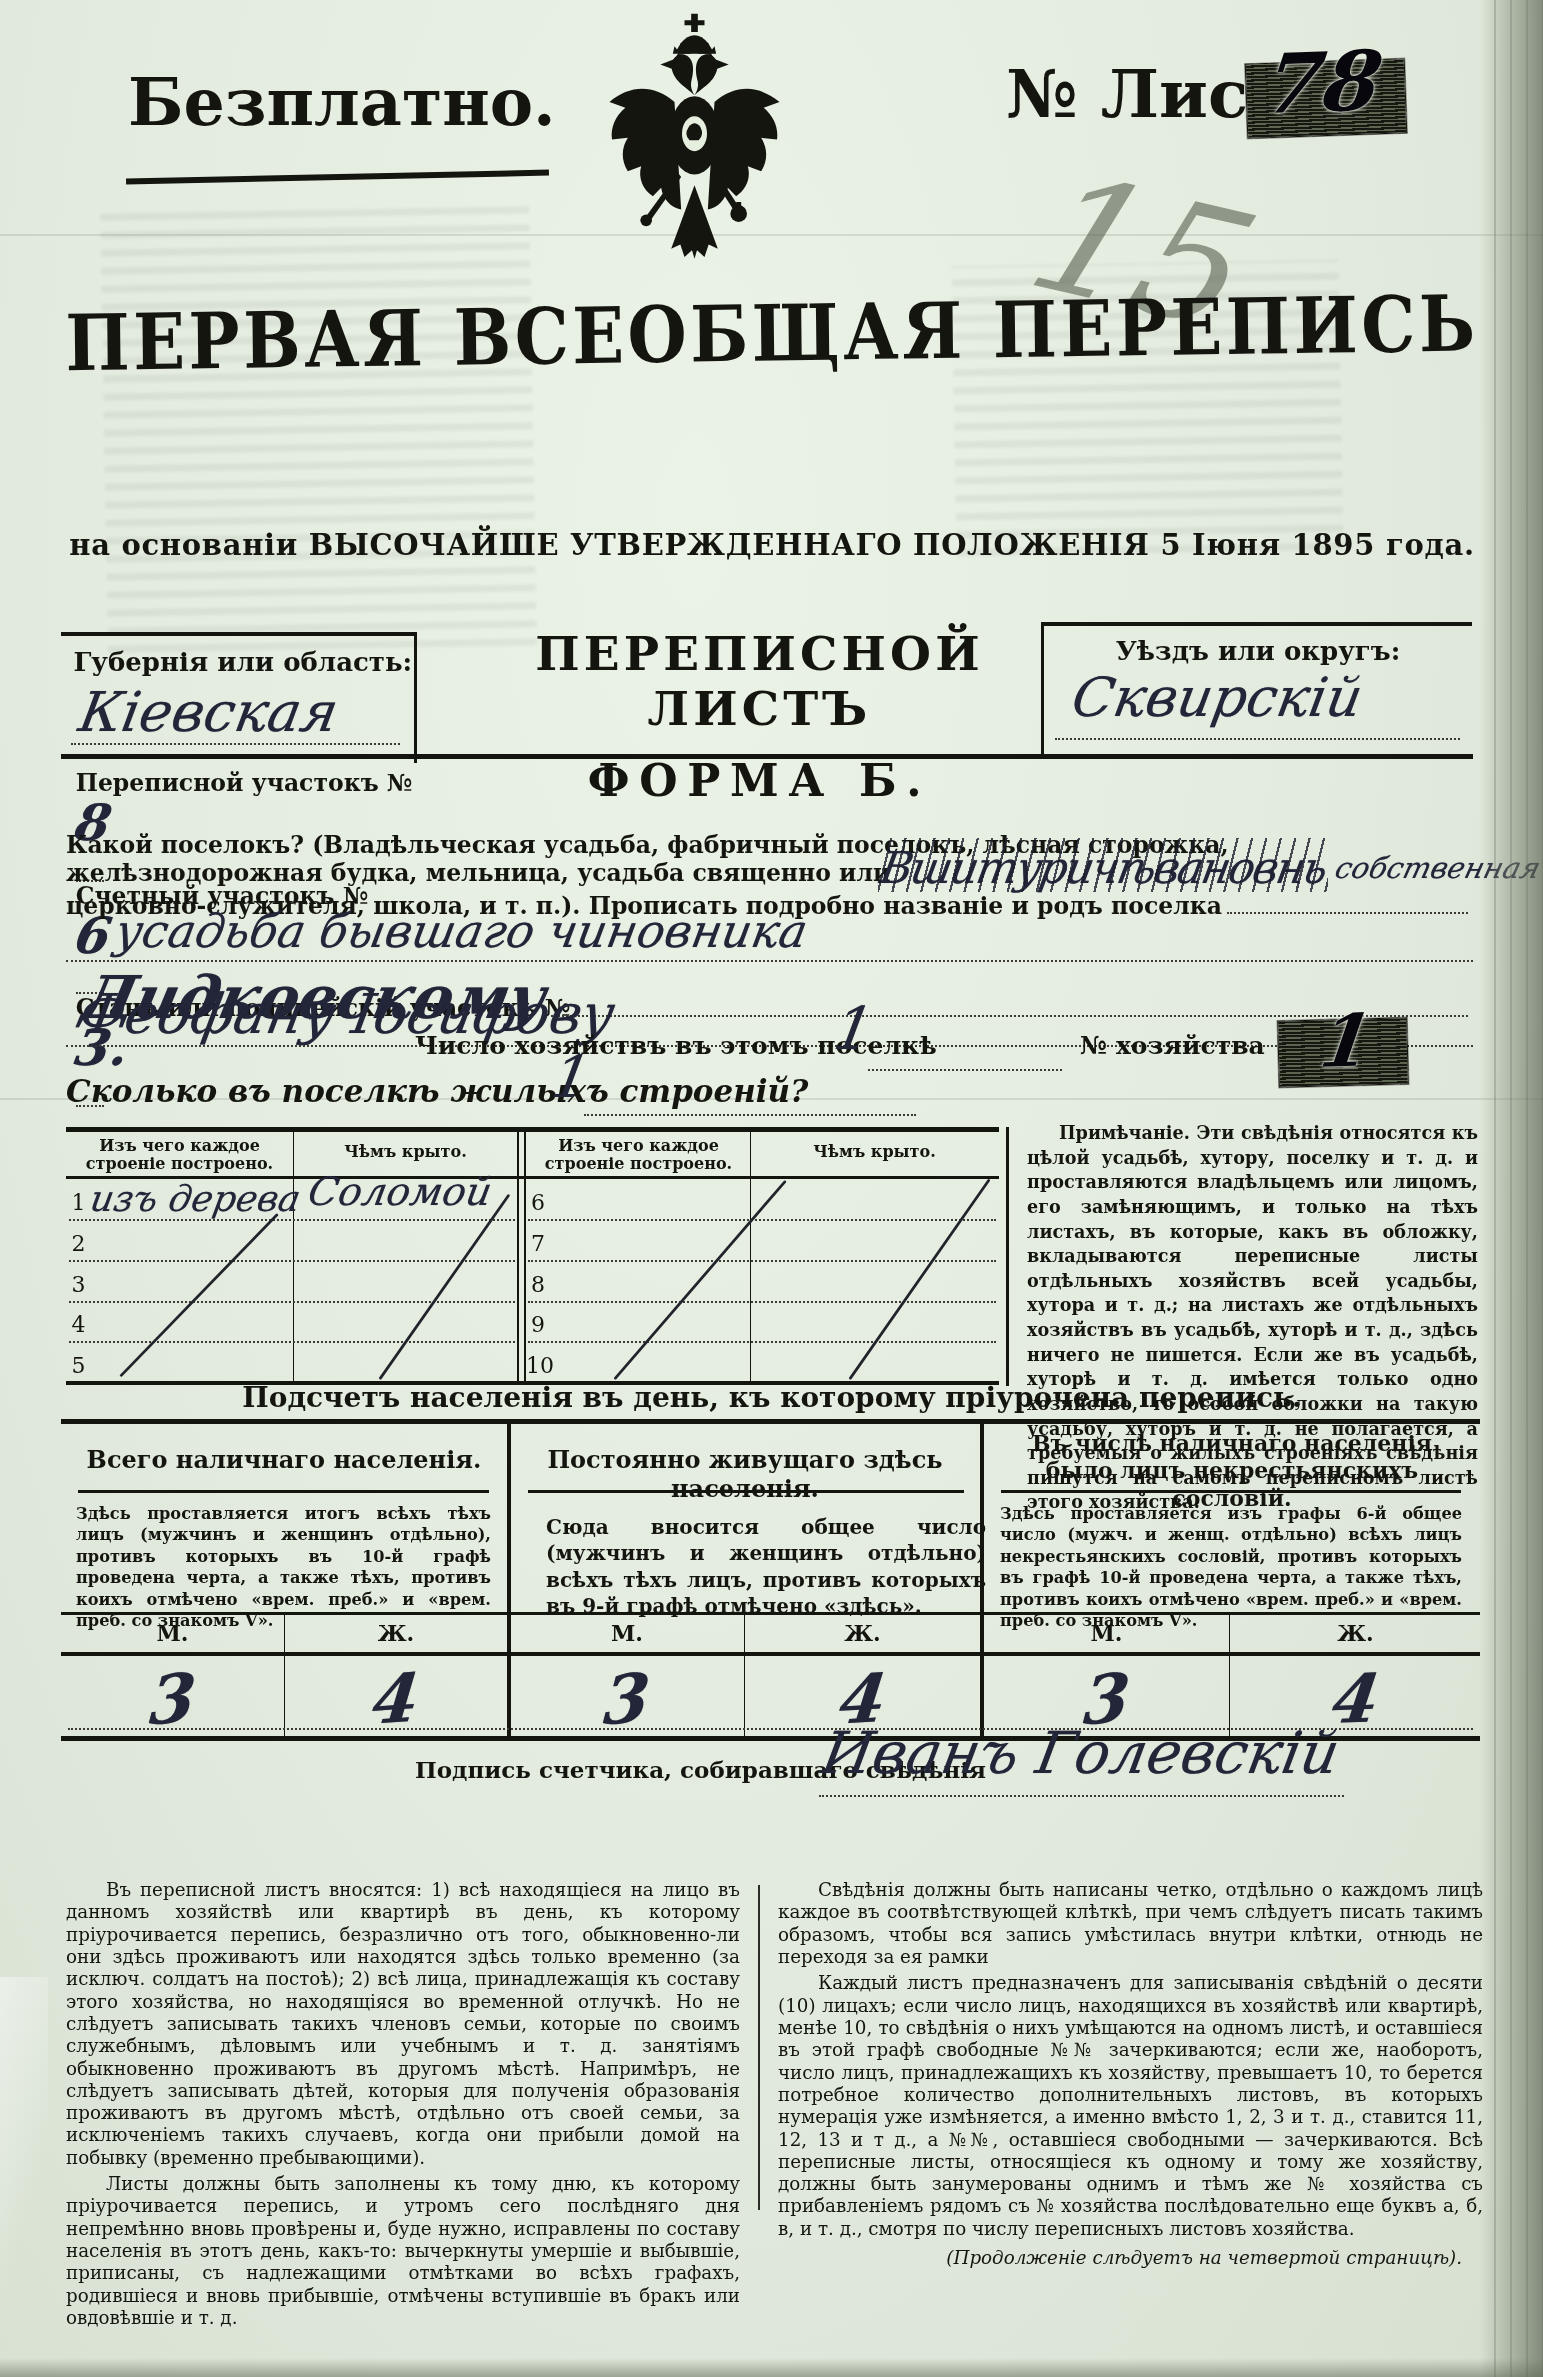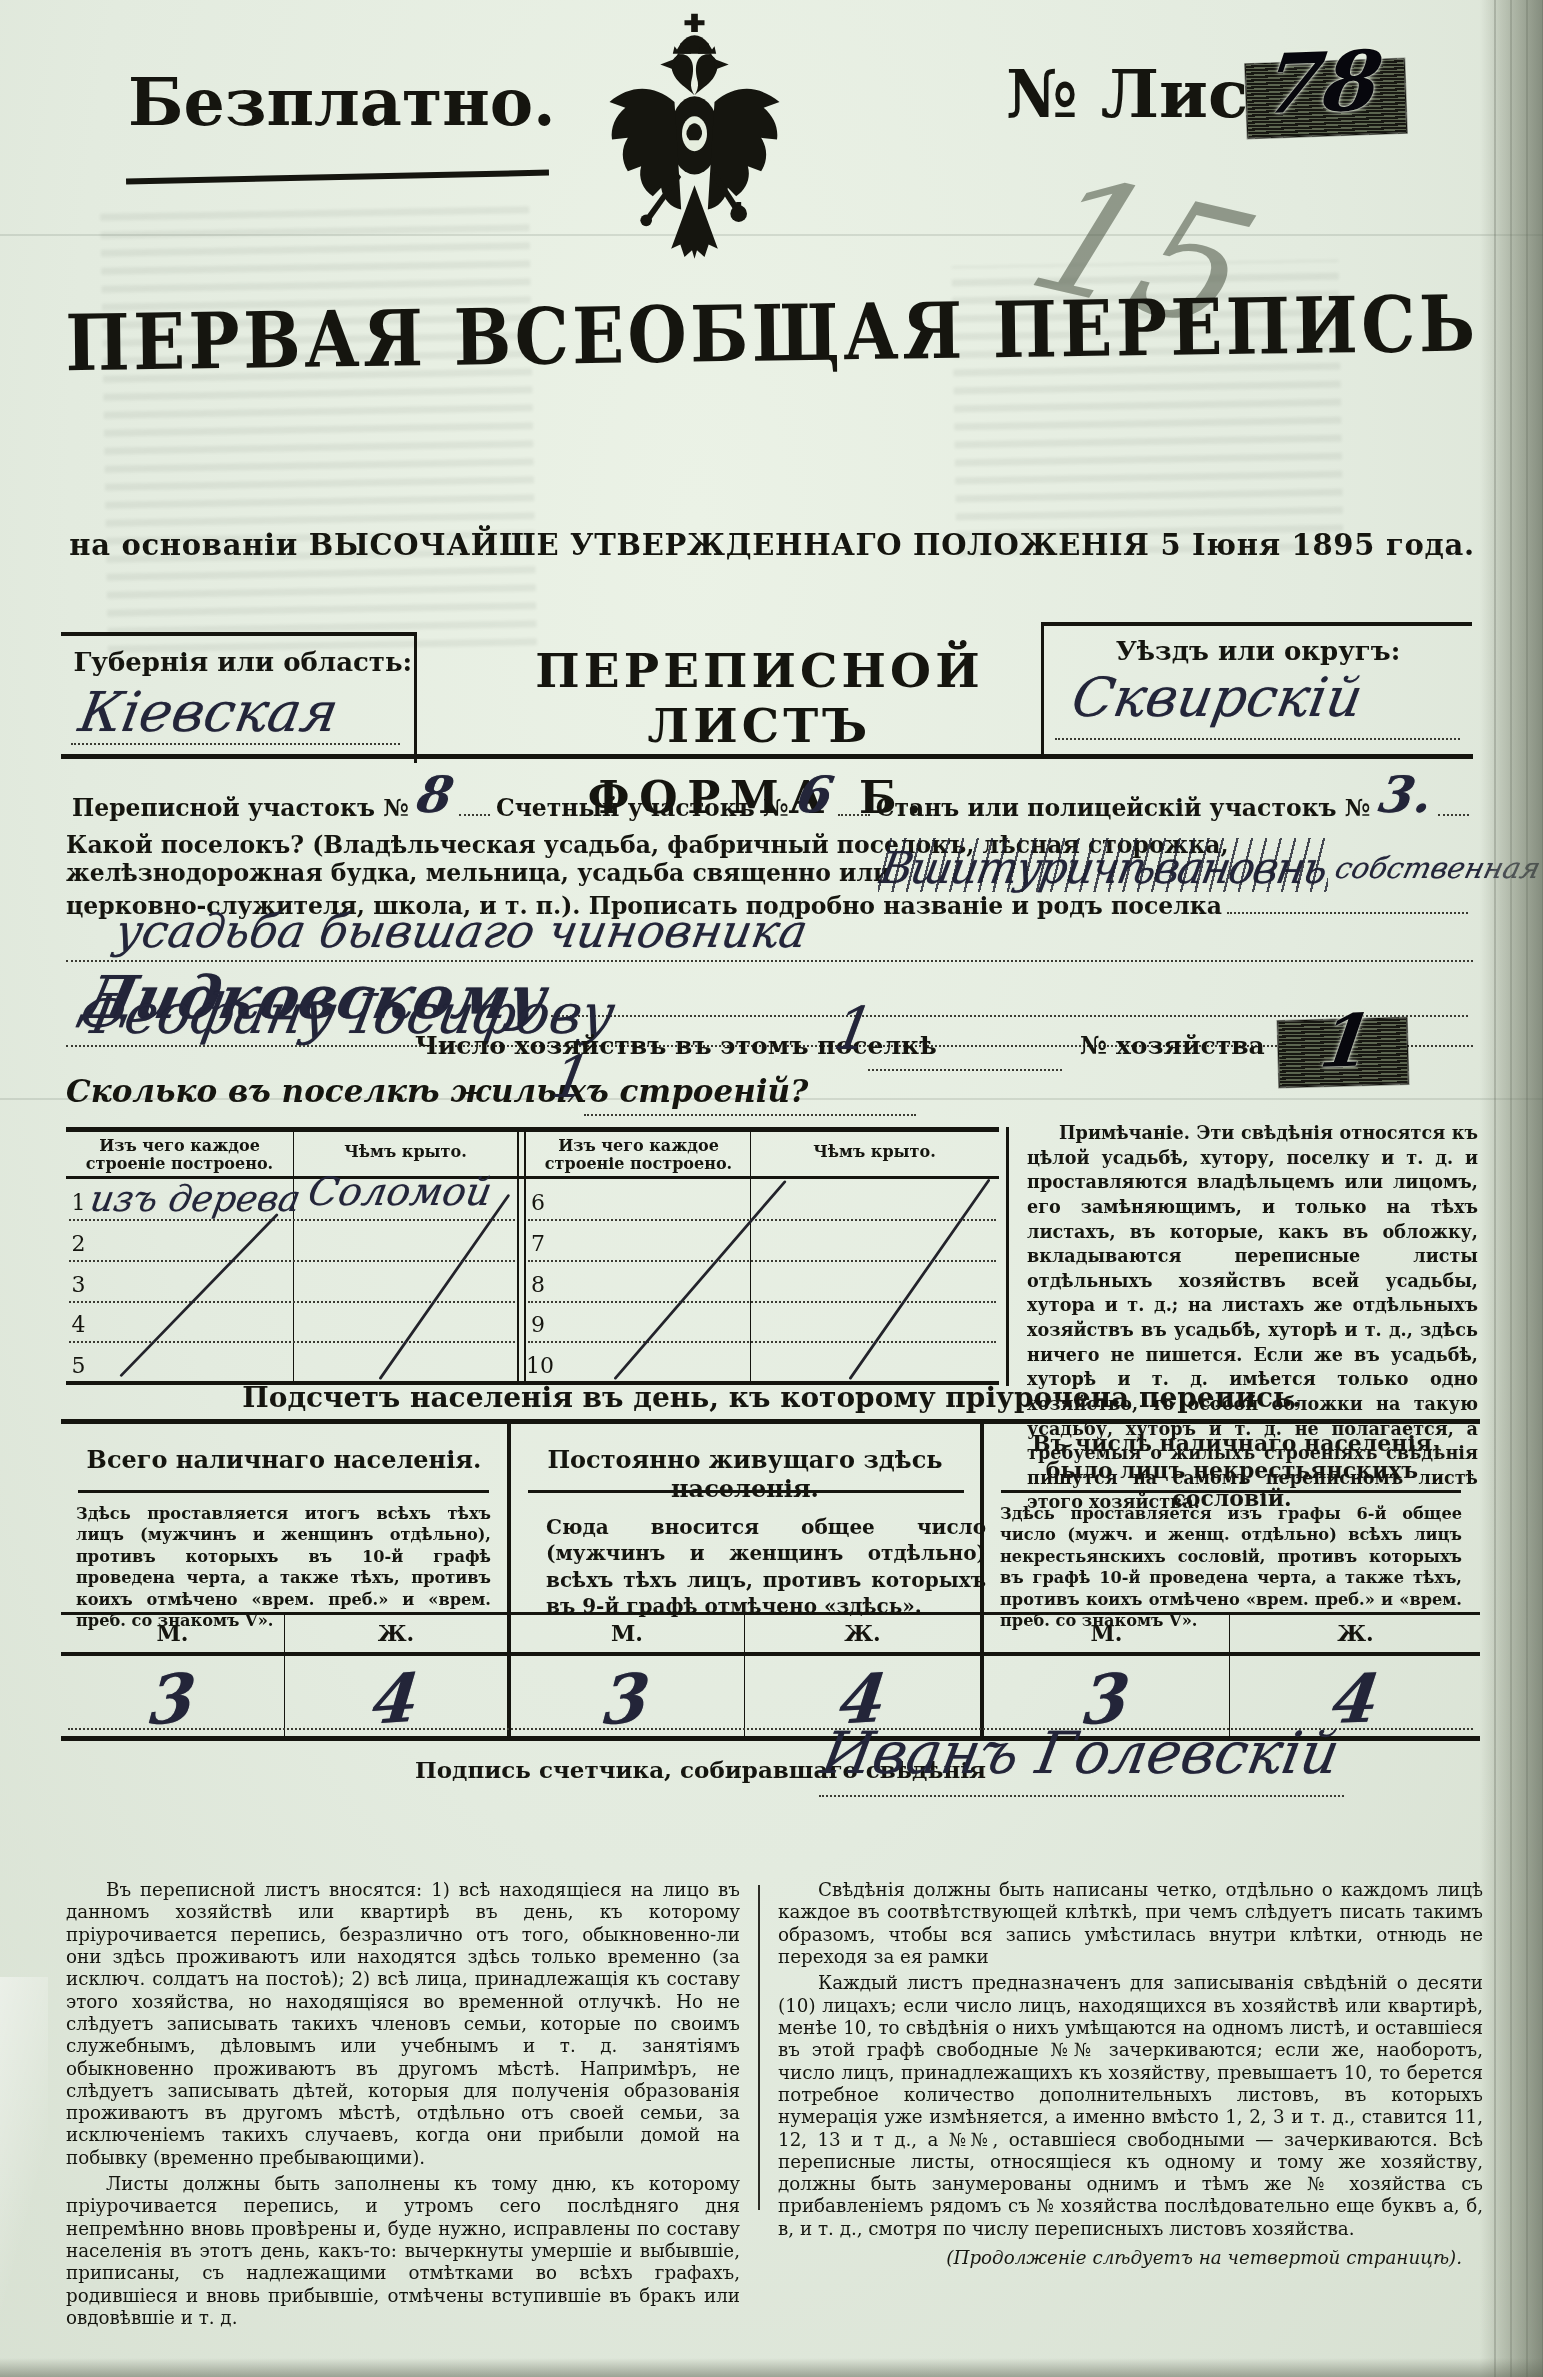--- a/index.html
+++ b/index.html
@@ -95,31 +95,31 @@
   <div class="abs ctr b" style="top:528px;font-size:29px;letter-spacing:0.7px;">на основаніи ВЫСОЧАЙШЕ УТВЕРЖДЕННАГО ПОЛОЖЕНІЯ 5 Іюня 1895 года.</div>
 
   <div class="abs" style="left:61px;top:622px;width:1412px;height:137px;">
     <div class="abs" style="left:0;right:0;bottom:0;height:4.8px;background:#15150f;"></div>
     <div class="abs" style="left:0;top:9.7px;width:353px;height:127px;border-top:4.8px solid #15150f;border-right:3.5px solid #15150f;">
       <div class="abs b" style="left:12.4px;top:11px;font-size:26px;">Губернія или область:</div>
       <span class="hw abs" style="left:19.4px;top:44px;font-size:55px;">Кіевская</span>
       <div class="dotline" style="left:9.7px;right:14px;bottom:18px;"></div>
     </div>
     <div class="abs" style="left:353px;width:691px;top:0;text-align:center;">
-      <div class="b" style="margin-top:21px;font-size:47px;letter-spacing:4.1px;">ПЕРЕПИСНОЙ ЛИСТЪ</div>
+      <div class="b" style="margin-top:4px;font-size:47px;letter-spacing:4.1px;">ПЕРЕПИСНОЙ ЛИСТЪ</div>
       <div class="b" style="margin-top:19.4px;font-size:44px;letter-spacing:9.7px;">ФОРМА Б.</div>
     </div>
     <div class="abs" style="left:980px;top:0;width:431px;height:137px;border-top:4.8px solid #15150f;border-left:3.5px solid #15150f;box-sizing:border-box;">
       <div class="abs b" style="left:0;right:0;top:9.7px;text-align:center;font-size:26px;">Уѣздъ или округъ:</div>
       <span class="hw abs" style="left:29px;top:40px;font-size:54px;">Сквирскій</span>
       <div class="dotline" style="left:11px;right:12.4px;bottom:19.4px;"></div>
     </div>
   </div>
 
-  <div class="abs flexrow b" style="left:72px;top:769px;width:1403px;font-size:23.5px;">
+  <div class="abs flexrow b" style="left:66px;top:769px;width:1403px;font-size:23.5px;flex-direction:column;">
     <span>Переписной участокъ №</span>
     <span class="hw" style="font-size:50px;transform:translateY(-4.1px) skewX(-10deg);margin-left:9.7px;">8</span>
     <span class="dotfill"></span>
     <span>Счетный участокъ №</span>
     <span class="hw" style="font-size:50px;transform:translateY(-4.1px) skewX(-10deg);margin-left:9.7px;">6</span>
     <span class="dotfill"></span>
     <span>Станъ или полицейскій участокъ №</span>
     <span class="hw" style="font-size:50px;transform:translateY(-4.1px) skewX(-10deg);margin-left:9.7px;">3.</span>
     <span class="dotfill" style="max-width:111px;"></span>
   </div>

